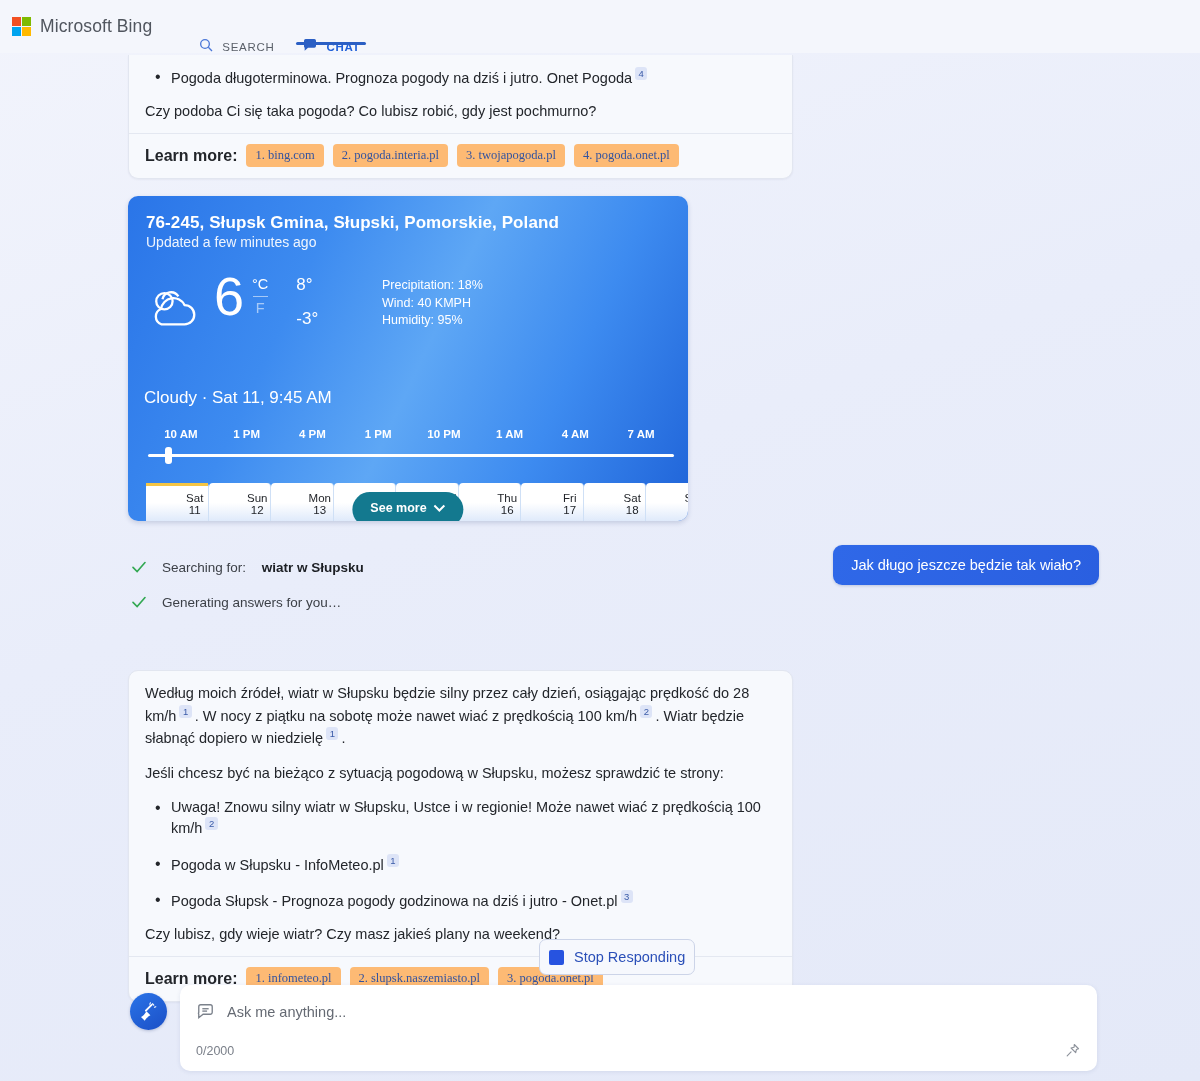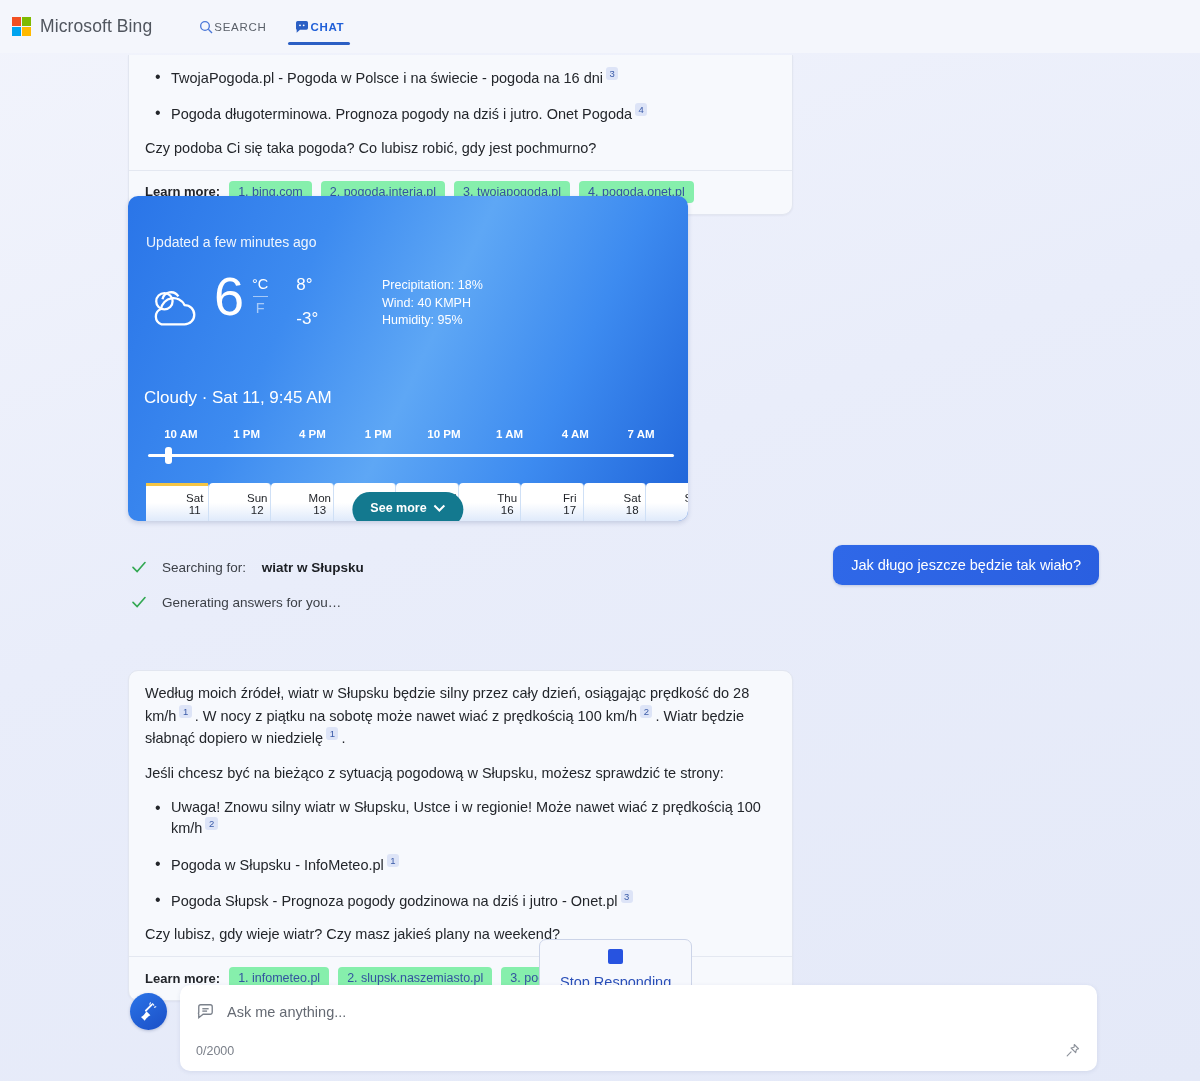--- a/index.html
+++ b/index.html
@@ -27,21 +27,21 @@
   .ms-logo { width: 19px; height: 19px; display: grid; grid-template-columns: 1fr 1fr; grid-template-rows: 1fr 1fr; gap: 1.5px; }
   .ms-logo i { display: block; }
   .ms-logo i:nth-child(1) { background: #f25022; }
   .ms-logo i:nth-child(2) { background: #7fba00; }
   .ms-logo i:nth-child(3) { background: #00a4ef; }
   .ms-logo i:nth-child(4) { background: #ffb900; }
   .brand-name { font-size: 17.5px; color: #50555e; letter-spacing: .1px; }
 
   .nav { display: flex; align-items: center; gap: 0; margin-left: 32px; height: 53px; }
   .nav-item {
-    display: flex; align-items: center; 
+    display: flex; align-items: flex-end; gap: 8px;
     height: 53px; padding: 0 14px;
     font-size: 11.5px; letter-spacing: .7px; color: #5a6069;
     cursor: pointer; position: relative;
   }
   .nav-item.active { color: #1f5fd8; font-weight: 600; }
   .nav-item.active::after {
     content: ""; position: absolute; left: 8px; right: 8px; bottom: 8px;
     height: 3px; background: #2b5fc4; border-radius: 2px;
   }
   .nav-icon { width: 16px; height: 16px; display: block; }
@@ -76,24 +76,24 @@
     display: inline-block; font-size: 9.5px; line-height: 13px;
     background: #dde4f7; color: #3a5ba8; border-radius: 3px;
     padding: 0 3.5px; margin: 0 3px; vertical-align: super;
   }
 
   .learn-more {
     border-top: 1px solid #e4e8f1;
     padding: 10px 16px 11px 16px;
     display: flex; align-items: center; gap: 9px; flex-wrap: wrap;
   }
-  .learn-label { font-size: 13px; font-weight: 700; color: #22252a; }
+  .learn-label { font-size: 16px; font-weight: 700; color: #22252a; }
   .chip {
-    background: #86efac; color: #33539f; font-size: 12.5px;
-    padding: 4px 9px; border-radius: 4px; cursor: pointer; white-space: nowrap;
+    background: #fdba74; color: #33539f; font-size: 12.5px;
+    padding: 4px 9px; border-radius: 4px; cursor: pointer; white-space: nowrap; font-family: Liberation Serif, serif;
   }
 
   
   .weather {
     position: absolute; left: 128px; top: 143px; width: 560px; height: 325px;
     border-radius: 10px; overflow: hidden; color: #fff;
     background: linear-gradient(115deg, #2a75e8 0%, #3d8bf0 30%, #5ea7f5 52%, #3d8bf0 74%, #1f63d8 100%);
     box-shadow: 0 2px 5px rgba(30,50,110,.18);
   }
   .w-title { position: absolute; left: 18px; top: 17px; font-size: 17px; font-weight: 600; letter-spacing: .1px; }
@@ -151,21 +151,21 @@
   .status { position: absolute; left: 130px; display: flex; align-items: center; gap: 14px; }
   .status .check { width: 18px; height: 18px; }
   .status .txt { font-size: 13.5px; color: #3c4047; }
   .status .txt b { font-weight: 700; color: #1c1f24; margin-left: 12px; }
 
   
   .stop-btn {
     position: absolute; left: 539px; top: 886px;
     background: #f6f8fd; border: 1px solid #ccd4e8; border-radius: 7px;
     display: flex; align-items: center; gap: 10px;
-    padding: 9px 20px; cursor: pointer; flex-direction: column;
+    padding: 9px 9px; cursor: pointer;
   }
   .stop-sq { width: 15px; height: 15px; background: #2753e0; border-radius: 2px; }
   .stop-txt { font-size: 14.5px; color: #2a4fb8; }
 
   
   .avatar {
     position: absolute; left: 130px; top: 940px; width: 37px; height: 37px;
     border-radius: 50%; background: linear-gradient(145deg, #2a74e8, #1b4fc6);
     display: flex; align-items: center; justify-content: center;
     box-shadow: 0 1px 3px rgba(30,50,110,.25);
@@ -217,38 +217,36 @@
     </div>
   </div>
 </div>
 
 <div class="chat">
 
   <div class="card msg-top">
     <div class="msg-body">
       <ul class="points">
         <li>
-          <span>TwojaPogoda.pl - Pogoda w Polsce i na świecie - pogoda na 16 dni</span><sup class="cite">3</sup>
-        </li>
-        <li>
           <span>Pogoda długoterminowa. Prognoza pogody na dziś i jutro. Onet Pogoda</span><sup class="cite">4</sup>
         </li>
       </ul>
       <div class="para">Czy podoba Ci się taka pogoda? Co lubisz robić, gdy jest pochmurno?</div>
     </div>
     <div class="learn-more">
       <span class="learn-label">Learn more:</span>
       <span class="chip">1. bing.com</span>
       <span class="chip">2. pogoda.interia.pl</span>
       <span class="chip">3. twojapogoda.pl</span>
       <span class="chip">4. pogoda.onet.pl</span>
     </div>
   </div>
 
   <div class="weather">
+    <div class="w-title">76-245, Słupsk Gmina, Słupski, Pomorskie, Poland</div>
     <div class="w-sub">Updated a few minutes ago</div>
 
     <div class="w-now">
       <svg class="w-icon" viewBox="0 0 64 54" fill="none" stroke="#fff" stroke-width="2.4" stroke-linejoin="round">
         <path d="M19 18a9 9 0 0 1 16.5-3"></path>
         <circle cx="21" cy="20" r="8.5"></circle>
         <path d="M18 44h24a10 10 0 0 0 0-20 13 13 0 0 0-24.5 4A8.5 8.5 0 0 0 18 44z"></path>
       </svg>
       <div class="w-temp">6</div>
       <div class="w-units">

